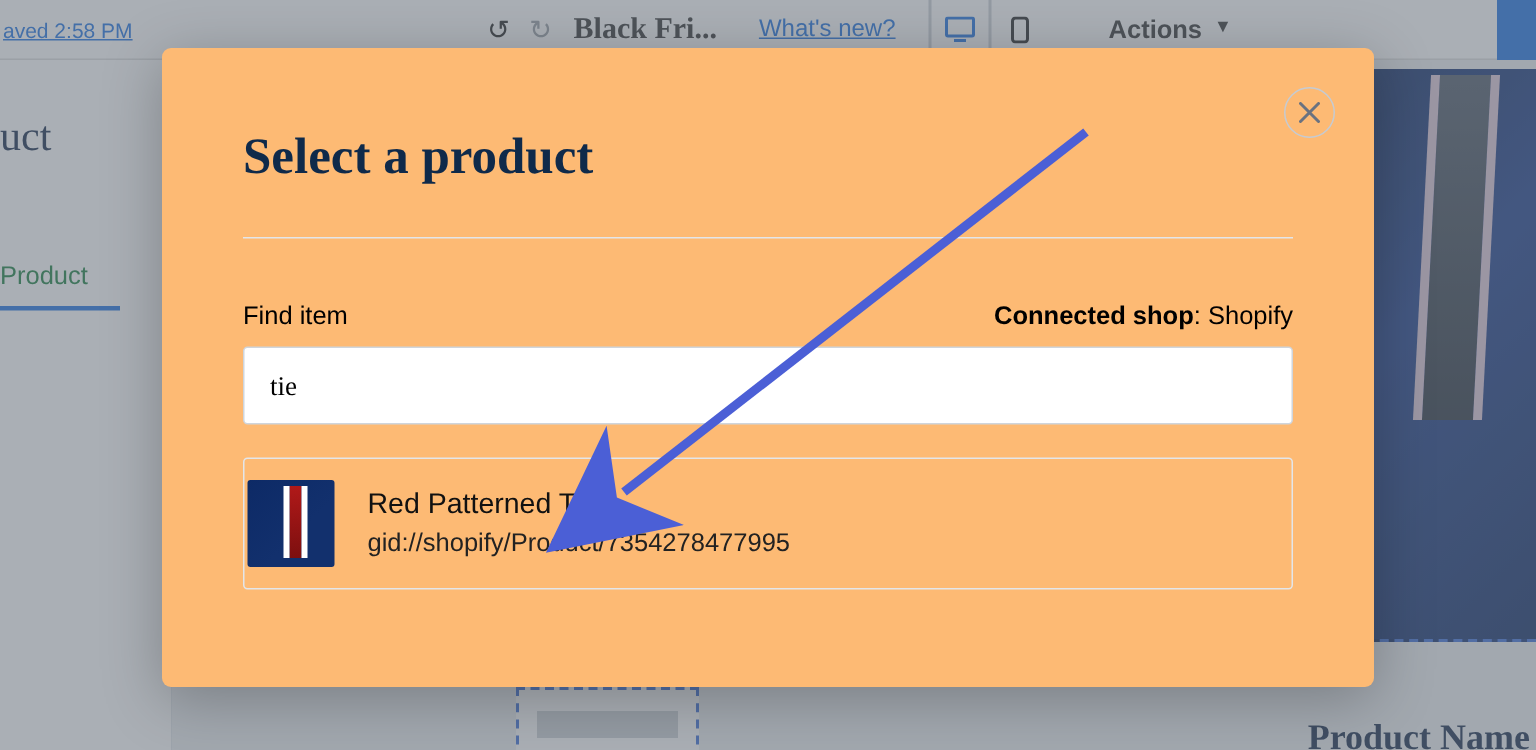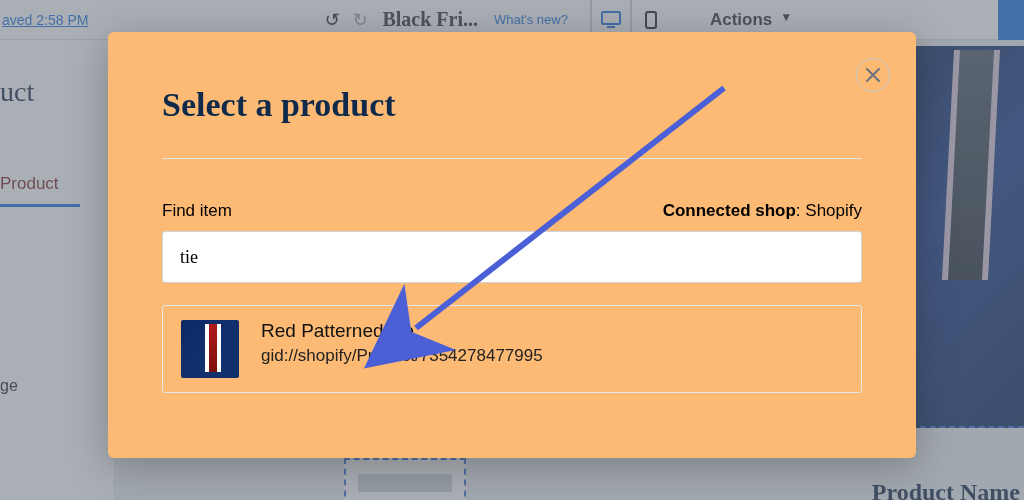--- a/index.html
+++ b/index.html
@@ -18,32 +18,32 @@
   .bg-header {
     position: absolute; top: 0; left: 0; right: 0; height: 40px;
     background: #fff;
     display: flex; align-items: center;
     color: #333;
     border-bottom: 1px solid #ddd;
   }
   .bg-header .saved { color:#1a73e8; font-size:14px; padding-left:2px; text-decoration: underline; }
   .bg-header .iconbtn { width:28px; text-align:center; font-size:18px; color:#222; }
   .bg-header .bf { font-weight:700; font-family:Georgia,serif; font-size:20px; margin-left:8px; }
-  .bg-header .whats { color:#1a73e8; font-size:13px; margin-left:16px; }
+  .bg-header .whats { color:#1a73e8; font-size:16px; margin-left:28px;text-decoration:underline; }
   .bg-header .device { width:40px; height:40px; display:flex; align-items:center; justify-content:center; border-left:2px solid #ccd0d5; }
   .bg-header .actions { font-weight:700; font-size:17px; margin-left:40px; display:flex; gap:8px; }
   .bg-header .actions .caret { font-size:12px; }
   .bg-header .bluecap { position:absolute; right:0; top:0; width:26px; height:40px; background:#1a73e8; }
 
   .bg-left {
     position:absolute; top:40px; left:0; width:115px; bottom:0; background:#fff;
     border-right:1px solid #e3e6ea;
   }
   .bg-left .title { font-family:Georgia,serif; font-weight:400; font-size:28px; padding:36px 0 0 0; color:#13294b; }
-  .bg-left .tab { margin-top:56px; color:#7f1d1d; font-size:17px; padding:10px 0; border-bottom:3px solid #1a73e8; width:80px; }
+  .bg-left .tab { margin-top:56px; color:#15803d; font-size:17px; padding:10px 0; border-bottom:3px solid #1a73e8; width:80px; }
   .bg-left .ge { margin-top:170px; font-size:16px; color:#222; }
 
   .bg-right-img {
     position:absolute; top:46px; right:0; width:114px; height:382px;
     background: linear-gradient(135deg,#0d2a66 0%, #1a3d8f 40%, #0d2a66 100%);
     border-bottom:2px dashed #3b6fe0;
   }
   .bg-right-img::before {
     content:""; position:absolute; left:38px; top:4px; width:34px; height:230px;
     background:linear-gradient(to bottom,#4e5a6a,#2a3340);
@@ -89,21 +89,21 @@
   }
   .row-labels .b { font-weight:700; }
   .search {
     margin-top:10px; width:100%; height:52px;
     border:1px solid #cfd5dc; border-radius:3px;
     padding:0 17px; font-size:18px; font-family:Georgia,serif;
     outline:none;
   }
   .result {
     margin-top:22px; border:1px solid #e3e6ea; border-radius:3px;
-    padding:14px 18px; display:flex; gap:22px; align-items:flex-start;
+    padding:14px 2px; display:flex; gap:22px; align-items:center;
     cursor:pointer;
   }
   .thumb {
     width:58px; height:58px; border-radius:2px;
     background:linear-gradient(135deg,#0d2a66 0%, #12306d 60%);
     position:relative; overflow:hidden; flex-shrink:0;
   }
   .thumb::after {
     content:""; position:absolute; left:24px; top:4px; width:8px; height:48px;
     background:linear-gradient(to bottom,#b01919,#7d0f0f);
@@ -144,21 +144,20 @@
     <div class="actions">
       <span>Actions</span>
       <span class="caret">▼</span>
     </div>
     <div class="bluecap"></div>
   </div>
 
   <div class="bg-left">
     <div class="title">uct</div>
     <div class="tab">Product</div>
-    <div class="ge">ge</div>
   </div>
 
   <div class="bg-right-img"></div>
   <div class="bg-right-caption">Product Name</div>
 
   <div class="bg-canvas-box"></div>
 </div>
 <div class="overlay"></div>
 
 <div class="modal">

